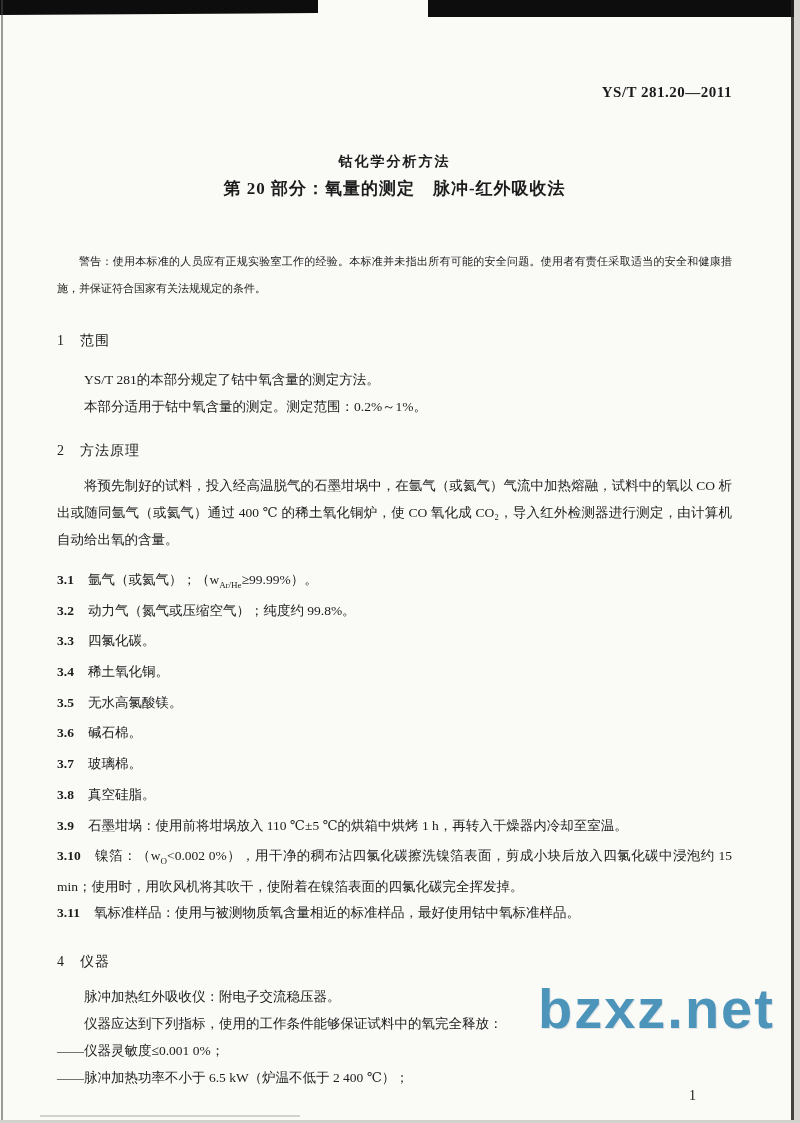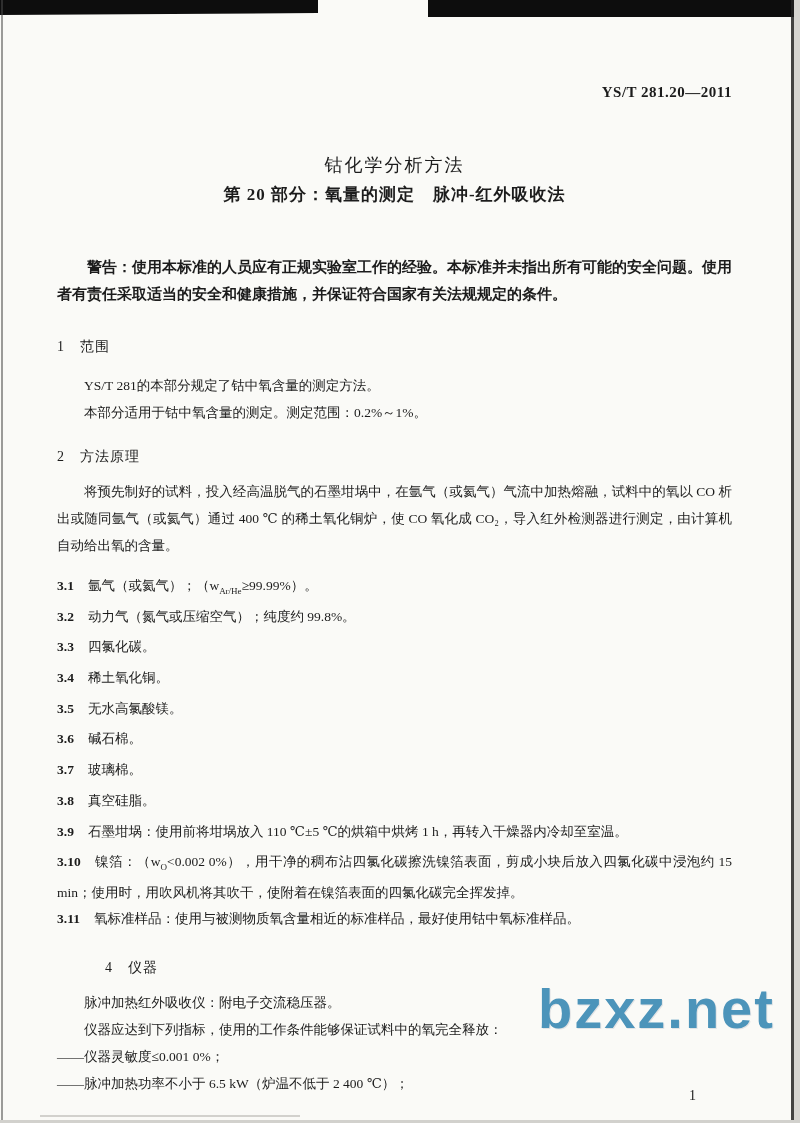--- a/index.html
+++ b/index.html
@@ -31,36 +31,36 @@
 
   .content{position:relative;z-index:2;}
 
   .docnum{
     margin-top:84px;
     text-align:right;
     font-weight:bold;
     font-size:15px;
     letter-spacing:.5px;
   }
-  .title1{margin:52px 0 0 0;text-align:center;font-size:18px;font-weight:normal;letter-spacing:2px;}
+  .title1{margin:52px 0 0 0;text-align:center;font-size:14px;font-weight:bold;letter-spacing:2px;}
   .title2{margin:6px 0 16px 0;text-align:center;font-size:17px;font-weight:bold;letter-spacing:1px;}
 
   .warning{
     margin-top:48px;
-    font-weight:bold;
-    font-size:15px;
+    font-weight:normal;
+    font-size:11px;
     line-height:27px;
     text-indent:2em;
     text-align:justify;
   }
   .sec-heading{margin:0;font-size:14px;font-weight:normal;letter-spacing:1px;}
   .h1{margin-top:30px;}
   .h2{margin-top:22px;}
   .h3{margin-top:20px;}
-  .h4{margin-top:22px;margin-left:48px;}
+  .h4{margin-top:22px;}
 
   .para{
     font-size:13.5px;
     line-height:27px;
     text-indent:2em;
     text-align:justify;
     margin:0;
   }
   .mt16{margin-top:16px;}
   .mt12{margin-top:12px;}

